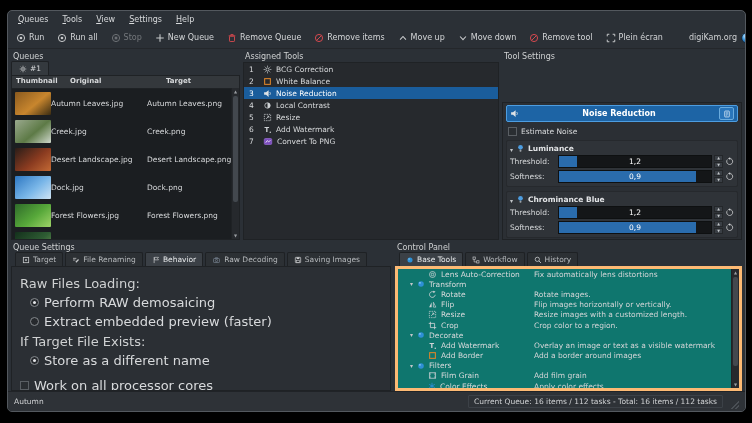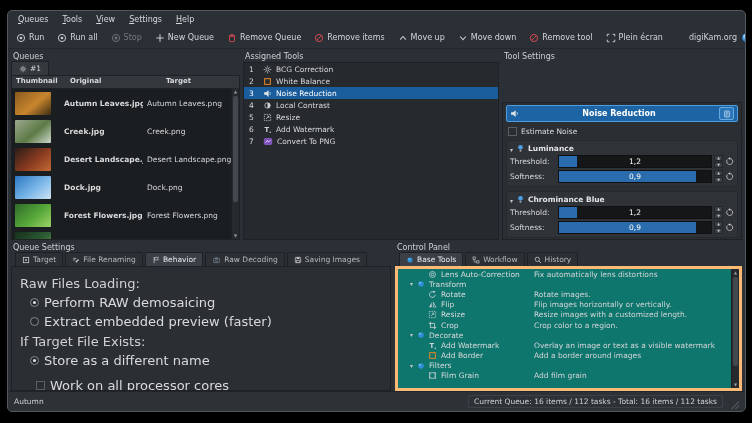--- a/index.html
+++ b/index.html
@@ -33,22 +33,22 @@
     display:flex;flex-direction:column;}
   .qhead{display:flex;height:12px;background:#34383c;border-bottom:1px solid #1f2225;
     font-size:7px;font-weight:bold;color:#d8dadc;flex:none;}
   .qhead span{padding:1px 0 0 4px;}
   .qh-thumb{width:50px;flex:none;}
   .qh-orig{width:92px;flex:none;}
   .qh-target{flex:1;}
   .qrows{flex:1;overflow:hidden;}
   .qrow{display:flex;align-items:center;height:28px;font-size:7.5px;}
   .qthumb{width:36px;height:23px;margin-left:3px;border-radius:1px;flex:none;}
-  .qcell-orig{width:92px;flex:none;padding-left:13px;box-sizing:border-box;
-    white-space:nowrap;overflow:hidden;font-weight:bold;}
+  .qcell-orig{width:92px;flex:none;box-sizing:border-box;
+    white-space:nowrap;overflow:hidden;}
   .qcell-target{flex:1;padding-left:4px;white-space:nowrap;overflow:hidden;}
   .vscroll{position:absolute;right:0;top:12px;bottom:0;width:7px;background:#26292d;
     border-left:1px solid #1f2225;}
   .vscroll .arr{position:absolute;left:1px;width:5px;height:5px;font-size:4px;color:#9a9ea2;
     text-align:center;line-height:5px;}
   .vscroll .arr.up{top:1px;} .vscroll .arr.dn{bottom:1px;}
   .vscroll .thumb{position:absolute;left:1px;width:5px;border-radius:2px;background:#43484e;}
   
   .col-tools{width:256px;flex:none;}
   .atlist{flex:1;border:1px solid #1f2225;background:#26292d;overflow:hidden;}
@@ -86,21 +86,21 @@
   .col-cp{flex:1;}
   .btabs{display:flex;gap:2px;height:13px;flex:none;align-items:flex-end;padding-left:4px;}
   .btab{display:inline-flex;align-items:center;gap:3px;padding:0 6px;height:13px;
     background:#2c3034;border:1px solid #1e2124;border-bottom:none;border-radius:2px 2px 0 0;
     font-size:7.5px;color:#b6b9bc;}
   .btab.active{background:#3b4046;color:#e8eaec;}
   .qsbody{flex:1;border:1px solid #1f2225;background:#2b2f34;padding:4px 8px;overflow:hidden;
     font-size:13px;}
   .qs-heading{color:#cfd1d2;margin-top:5px;}
   .qs-opt{display:flex;align-items:center;gap:5px;margin:4px 0 0 10px;}
-  .qs-opt.cb{margin-left:16px;margin-top:10px;text-align:right;}
+  .qs-opt.cb{margin-left:0;margin-top:10px;text-align:right;}
   .radio{width:7px;height:7px;border-radius:50%;border:1px solid #85898d;background:#26292d;
     position:relative;flex:none;}
   .radio.checked::after{content:"";position:absolute;left:2px;top:2px;width:3px;height:3px;
     border-radius:50%;background:#e4e6e8;}
   .cpbody{flex:1;border:3px solid #fdba74;background:#0f766e;position:relative;overflow:hidden;
     font-size:7.5px;}
   .cp-row{display:flex;align-items:center;height:10.2px;position:relative;gap:4px;}
   .cp-row .ind{flex:none;}
   .cp-label{white-space:nowrap;}
   .cp-desc{position:absolute;left:136px;white-space:nowrap;color:#d3d5d7;}
@@ -744,20 +744,30 @@
               <span class="ind" style="width:26px"></span>
               <span class="icn">
                 <svg width="9" height="9" viewBox="0 0 12 12">
                   <rect x="1.8" y="2.4" width="8.4" height="7.2" fill="none" stroke="#cfd3d6" stroke-width="1"></rect>
                   <path d="M3.4 2.4v7.2 M8.6 2.4v7.2" stroke="#cfd3d6" stroke-width="0.8" stroke-dasharray="1 1"></path>
                 </svg>
               </span>
               <span class="cp-label">Film Grain</span>
               <span class="cp-desc">Add film grain</span>
             </div>
+            <div class="cp-row">
+              <span class="ind" style="width:26px"></span>
+              <span class="icn">
+                <svg width="8" height="8" viewBox="0 0 12 12">
+                  <path d="M6 1.2v9.6 M1.8 3.6l8.4 4.8 M10.2 3.6L1.8 8.4" stroke="#2d8fd5" stroke-width="1.3"></path>
+                </svg>
+              </span>
+              <span class="cp-label">Color Effects</span>
+              <span class="cp-desc">Apply color effects</span>
+            </div>
           </div>
         <div class="vscroll" style="top:0">
           <span class="arr up">▲</span>
           <div class="thumb" style="top:8px;height:75%"></div>
           <span class="arr dn">▼</span>
         </div>
       </div>
     </div>
 
   </div>

